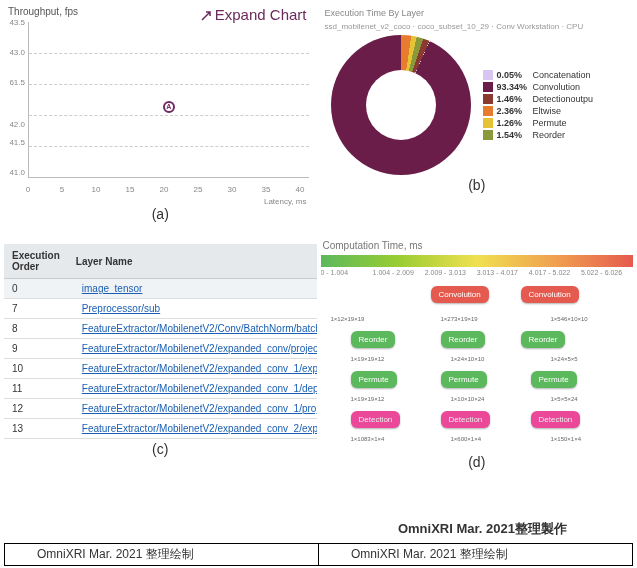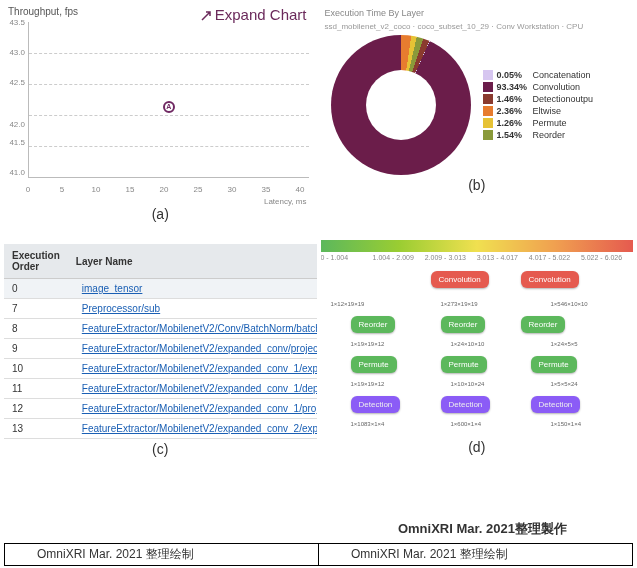--- a/index.html
+++ b/index.html
@@ -40,21 +40,21 @@
 
   
   .comp-title { font-size: 10px; color: #777; padding: 2px; }
   .gradient { height: 12px; background: linear-gradient(to right, #5cb85c, #9acd32 25%, #f0e050 50%, #f0a050 75%, #e55a4f); margin: 2px 0; }
   .gticks { display: flex; font-size: 7px; color: #888; }
   .gticks span { flex:1; }
   .graph { position: relative; height: 190px; }
   .node { position: absolute; padding: 4px 8px; border-radius: 6px; font-size: 8px; color: #fff; text-align:center; box-shadow: 0 1px 2px rgba(0,0,0,.3); }
   .n-red { background: #e55a4f; }
   .n-green { background: #5cb85c; }
-  .n-grey { background: #8b5cf6; color:#eee; }
+  .n-grey { background: #ec4899; color:#eee; }
   .edgelabel { position:absolute; font-size:6px; color:#666; white-space:nowrap; }
 
   .credit-main { position:absolute; right: 70px; bottom: 30px; font-size: 13px; font-weight: bold; }
   .bottom-row { position:absolute; left:4px; right:4px; bottom:2px; display:flex; border:1px solid #000; }
   .bottom-row div { flex:1; padding:2px 6px; font-size:12px; border-right:1px solid #000;margin-left:26px; }
   .bottom-row div:last-child { border-right:none; }
 </style>
 </head>
 <body>
 
@@ -71,21 +71,21 @@
       </div>
       <div class="plot">
         <div class="dashline" style="top:20%"></div>
         <div class="dashline" style="top:40%"></div>
         <div class="dashline" style="top:60%"></div>
         <div class="dashline" style="top:80%"></div>
         <div class="point" style="left:50%; top:55%">A</div>
       </div>
       <div class="ytick" style="top:18px">43.5</div>
       <div class="ytick" style="top:48px">43.0</div>
-      <div class="ytick" style="top:78px">42.5</div>
+      <div class="ytick" style="top:78px">61.5</div>
       <div class="ytick" style="top:120px">42.0</div>
       <div class="ytick" style="top:138px">41.5</div>
       <div class="ytick" style="top:168px">41.0</div>
       <div class="xtick" style="left:24px">0</div>
       <div class="xtick" style="left:58px">5</div>
       <div class="xtick" style="left:92px">10</div>
       <div class="xtick" style="left:126px">15</div>
       <div class="xtick" style="left:160px">20</div>
       <div class="xtick" style="left:194px">25</div>
       <div class="xtick" style="left:228px">30</div>
@@ -180,20 +180,21 @@
       <tr>
             <td>13</td>
             <td><a href="#">FeatureExtractor/MobilenetV2/expanded_conv_2/expand/BatchNorm/batchnorm/add_1</a></td>
           </tr>
     </tbody>
       </table>
     <div class="label">(c)</div>
   </div>
 
   <div class="panel">
+    <div class="comp-title">Computation Time, ms</div>
     <div class="gradient"></div>
     <div class="gticks">
       <span>0 - 1.004</span>
       <span>1.004 - 2.009</span>
       <span>2.009 - 3.013</span>
       <span>3.013 - 4.017</span>
       <span>4.017 - 5.022</span>
       <span>5.022 - 6.026</span>
     </div>
     <div class="graph">

